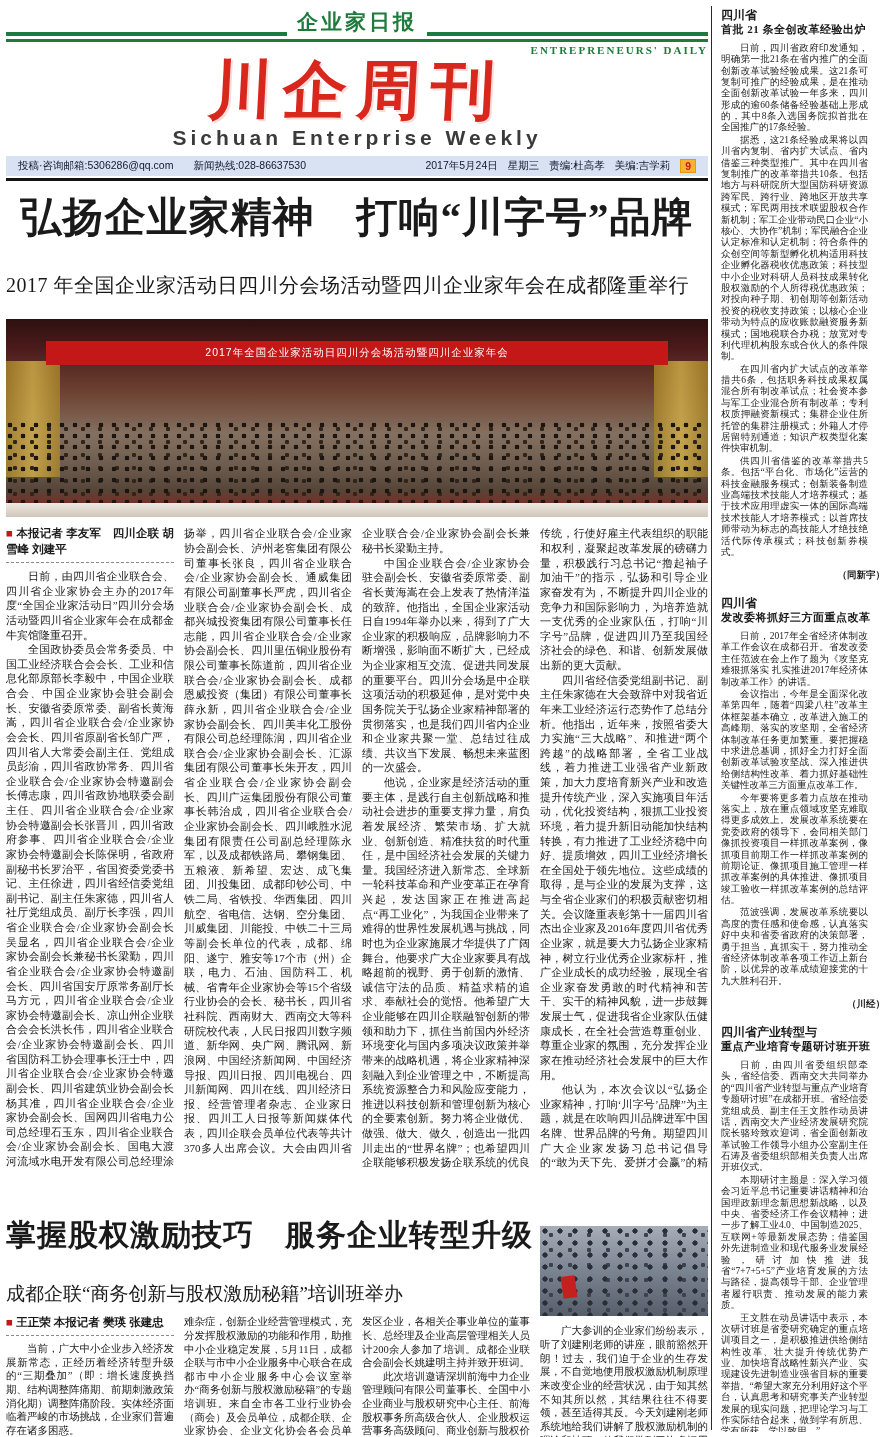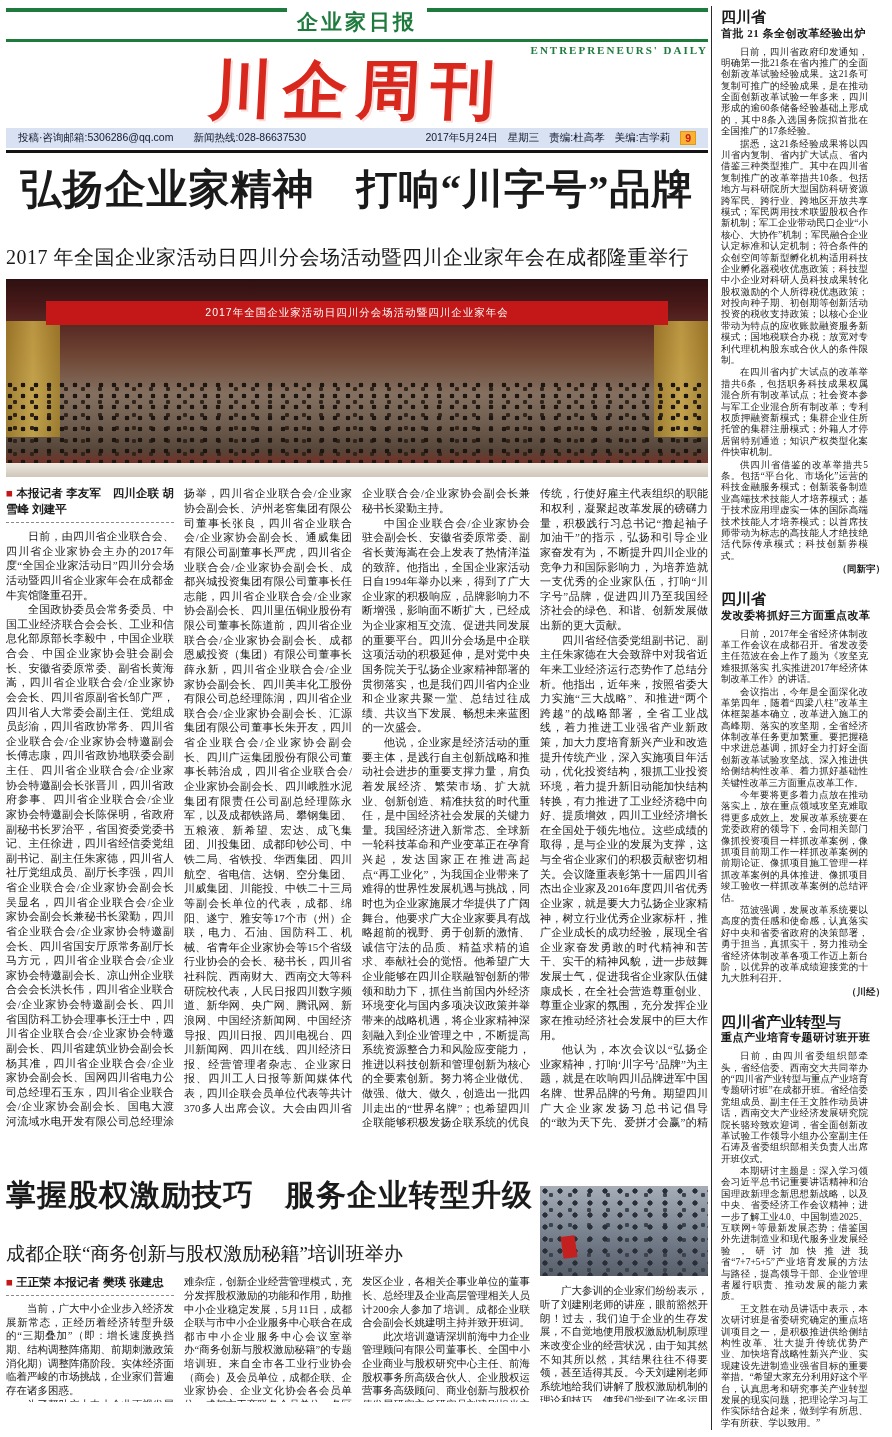--- a/index.html
+++ b/index.html
@@ -3,41 +3,41 @@
 <meta charset="utf-8">
 <style>
   html,body{margin:0;padding:0;background:#e8e8e8;}
   .page{position:relative;width:892px;height:1437px;background:#ffffff;overflow:hidden;
         font-family:"Liberation Serif","DejaVu Serif",serif;color:#1a1a1a;}
   
   .main-zone{position:absolute;left:6px;top:0;width:702px;}
   .divider-v{position:absolute;left:711px;top:6px;height:1424px;border-left:1.5px solid #2a2a2a;}
   .sidebar{position:absolute;left:721px;top:8px;width:164px;height:1424px;overflow:hidden;}
   
-  .mast-row{display:flex;align-items:flex-start;gap:10px;margin-top:8px;}
+  .mast-row{display:flex;align-items:flex-end;gap:10px;margin-top:8px;}
   .mast-rule{flex:1;height:4px;background:#1e7a3d;}
   .paper-name{color:#1e7a3d;font-size:21px;font-weight:bold;letter-spacing:3px;white-space:nowrap;}
   .mast-rule-full{height:3px;background:#1e7a3d;margin-top:3px;}
   .paper-name-en{text-align:right;color:#1e7a3d;font-size:11px;font-weight:bold;letter-spacing:2px;margin-top:2px;}
   .weekly-title{text-align:center;color:#d8281e;font-size:64px;line-height:1.0;font-weight:900;
                 letter-spacing:10px;margin-top:2px;font-family:"DejaVu Sans",sans-serif;
                 transform:skewX(-3deg);text-shadow:2px 2px 0 #e8564d33;}
   .weekly-en{text-align:center;color:#3b3b3b;font-size:21px;font-weight:bold;letter-spacing:4px;
              font-family:"Liberation Sans","DejaVu Sans",sans-serif;margin-top:4px;}
   
   .info-bar{display:flex;align-items:center;background:#d9e2f3;margin-top:6px;padding:3px 12px;
             font-family:"Liberation Sans","DejaVu Sans",sans-serif;font-size:10.5px;color:#101a30;}
   .info-left{display:flex;gap:20px;}
   .info-right{display:flex;gap:10px;margin-left:auto;align-items:center;}
   .page-num{background:#f9b234;color:#cc1a1a;font-weight:bold;padding:0 4px;border:1px solid #e09a10;}
   .black-rule{height:3px;background:#141414;margin-top:2px;}
   
   .headline{font-size:41px;font-weight:bold;text-align:center;margin-top:9px;letter-spacing:1px;white-space:nowrap;}
   .subhead{font-size:20px;text-align:left;margin-top:7px;letter-spacing:0.5px;}
-  .photo-main{position:relative;margin-top:8px;height:198px;overflow:hidden;
+  .photo-main{position:relative;margin-top:20px;height:198px;overflow:hidden;
       background:linear-gradient(180deg,#2e1010 0%,#4a1a1a 14%,#6e4433 38%,#847060 58%,#6d5c4e 74%,#564639 86%,#7c2a22 95%,#6e1f1a 100%);}
   .curtain{position:absolute;top:42px;bottom:40px;width:54px;background:linear-gradient(90deg,#a8852a,#d4b14a 50%,#a8852a);opacity:.8;}
   .curtain.left{left:0;} .curtain.right{right:0;}
   .photo-banner{position:absolute;left:40px;right:40px;top:22px;height:24px;background:#c41818;
       color:#fff;font-size:10.5px;display:flex;align-items:center;justify-content:center;
       font-family:"Liberation Sans",sans-serif;letter-spacing:1px;}
   .audience{position:absolute;left:0;right:0;bottom:0;height:96px;
       background-image:radial-gradient(circle at 4px 4px,#1d1510 2.2px,transparent 2.6px),
                        radial-gradient(circle at 9px 8px,#30241a 2px,transparent 2.4px);
       background-size:13px 11px, 17px 13px;}
@@ -61,42 +61,43 @@
       background:linear-gradient(180deg,#a7aeb8 0%,#7e8794 45%,#565e6a 100%);}
   .photo-bottom .crowd{position:absolute;inset:0;
       background-image:radial-gradient(circle at 5px 5px,#2a2e36 2.4px,transparent 2.8px),
                        radial-gradient(circle at 11px 9px,#3c424d 2px,transparent 2.4px);
       background-size:15px 12px,19px 15px;}
   .photo-bottom .red-accent{position:absolute;left:22px;bottom:18px;width:14px;height:22px;background:#c42020;transform:rotate(-8deg);}
   .bottom-right-text{margin-top:8px;font-size:10.5px;line-height:1.3;text-align:justify;height:150px;overflow:hidden;}
   
   .sb-article{margin-bottom:14px;}
   .sb-title{font-weight:bold;line-height:1.25;}
-  .sb-title .l1{font-size:15px;display:block;}
+  .sb-title .l1{font-size:12px;display:block;}
   .sb-title .l2{font-size:11px;display:block;letter-spacing:0.5px;}
   .sb-body{margin-top:6px;font-size:9.5px;line-height:1.2;text-align:justify;}
   .sb-body .para{margin:0 17px 1px 0;}
-  .credit{font-size:9.5px;font-weight:bold;text-align:right;margin-top:1px;}
+  .credit{font-size:9.5px;font-weight:bold;text-align:right;margin-top:11px;}
 </style>
 </head>
 <body>
 
 <div class="page">
 
   <div class="main-zone">
 
     <div>
       <div class="mast-row">
         <div class="mast-rule"></div>
         <div class="paper-name">企业家日报</div>
         <div class="mast-rule"></div>
       </div>
       <div class="mast-rule-full"></div>
       <div class="paper-name-en">ENTREPRENEURS' DAILY</div>
       <div class="weekly-title">川企周刊</div>
+      <div class="weekly-en">Sichuan Enterprise Weekly</div>
     </div>
 
     <div class="info-bar">
       <div class="info-left">
         <span>投稿·咨询邮箱:5306286@qq.com</span>
         <span>新闻热线:028-86637530</span>
       </div>
       <div class="info-right">
         <span>2017年5月24日</span>
         <span>星期三</span>

